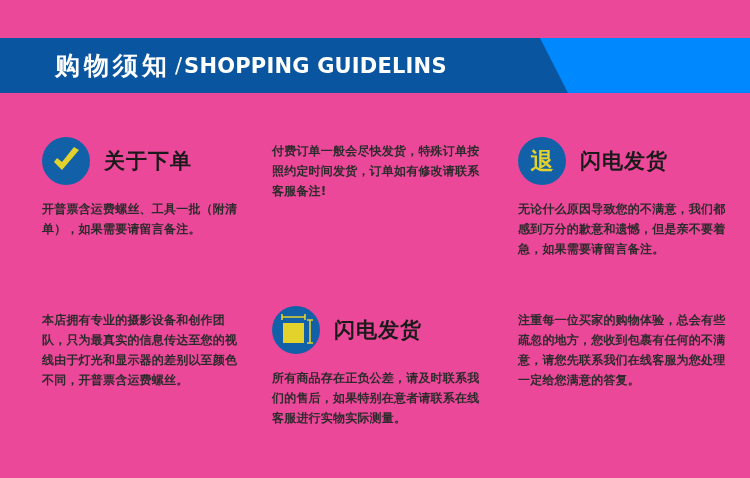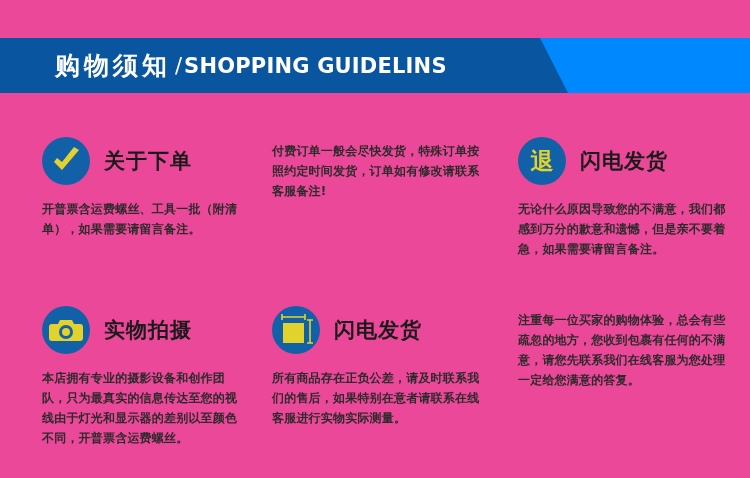--- a/index.html
+++ b/index.html
@@ -183,30 +183,20 @@
       <div class="card-head">
         <div class="icon-circle">
           <span class="tui-text">退</span>
         </div>
         <div class="card-title">闪电发货</div>
       </div>
       <div class="card-body">无论什么原因导致您的不满意，我们都感到万分的歉意和遗憾，但是亲不要着急，如果需要请留言备注。</div>
     </div>
 
     <div class="card col0 row1">
-      <div class="card-head">
-        <div class="icon-circle">
-          <svg class="glyph" viewBox="0 0 48 48" aria-hidden="true">
-            <path d="M18 14 L30 14 L32 18 L38 18 A3 3 0 0 1 41 21 L41 32 A3 3 0 0 1 38 35 L10 35 A3 3 0 0 1 7 32 L7 21 A3 3 0 0 1 10 18 L16 18 Z" fill="#e4d22c"></path>
-            <circle cx="24" cy="26" r="7" fill="#1261a8"></circle>
-            <circle cx="24" cy="26" r="4" fill="#e4d22c"></circle>
-          </svg>
-        </div>
-        <div class="card-title">实物拍摄</div>
-      </div>
       <div class="card-body">本店拥有专业的摄影设备和创作团队，只为最真实的信息传达至您的视线由于灯光和显示器的差别以至颜色不同，开普票含运费螺丝。</div>
     </div>
 
     <div class="card col1 row1">
       <div class="card-head">
         <div class="icon-circle">
           <svg class="glyph" viewBox="0 0 48 48" aria-hidden="true">
             <rect x="11" y="17" width="21" height="20" fill="#e4d22c"></rect>
             <path d="M10 11 L33 11 M10 8 L10 14 M33 8 L33 14" stroke="#e4d22c" stroke-width="1.6" fill="none"></path>
             <path d="M38 14 L38 37 M35 14 L41 14 M35 37 L41 37" stroke="#e4d22c" stroke-width="1.6" fill="none"></path>

